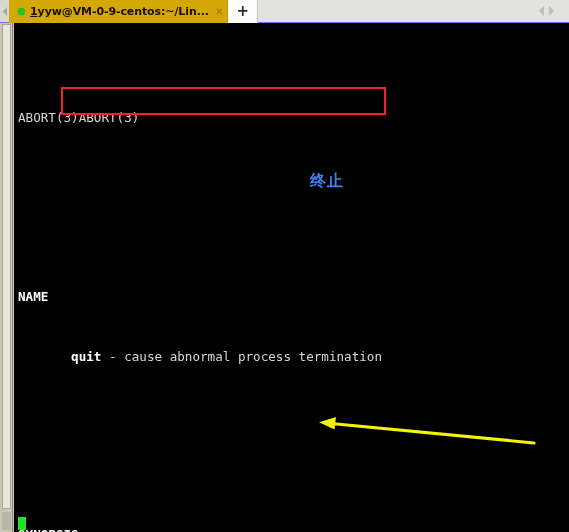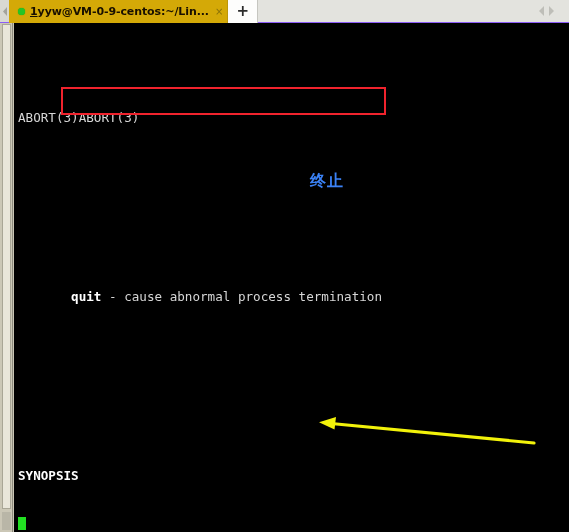--- a/index.html
+++ b/index.html
@@ -220,20 +220,21 @@
 
       
       <div class="hdr">
         <span class="l">ABORT(3)</span>
         <span class="r">ABORT(3)</span>
       </div>
 
       <div class="row"> </div>
 
       
+      <div class="row sect">NAME</div>
       <div class="row">       <b>quit</b> - cause abnormal process termination</div>
 
       <div class="row"> </div>
 
       
       <div class="row sect">SYNOPSIS</div>
       
       
       
 

